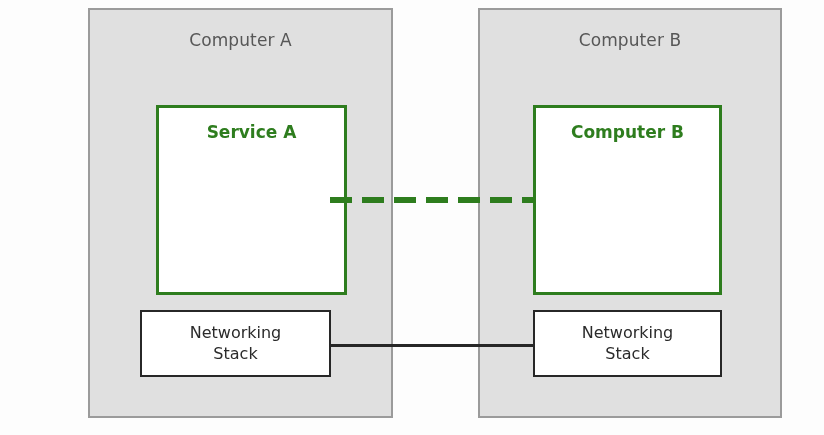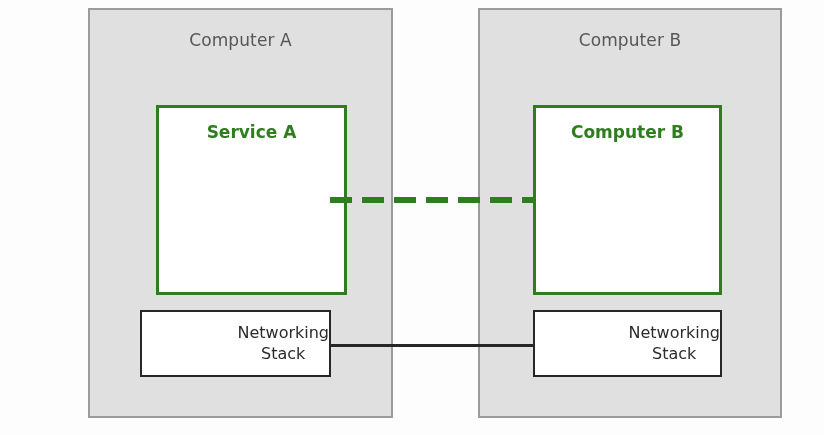--- a/index.html
+++ b/index.html
@@ -87,21 +87,21 @@
   
   .netstack-box {
     position: absolute;
     background: #ffffff;
     border: 2px solid #272727;
     box-sizing: border-box;
     top: 310px;
     height: 67px;
     display: flex;
     align-items: center;
-    justify-content: flex-end;
+    justify-content: center;
   }
   #netstack-a-box {
     left: 140px;
     width: 191px;
   }
   #netstack-b-box {
     left: 533px;
     width: 189px;
   }
   .netstack-label {

